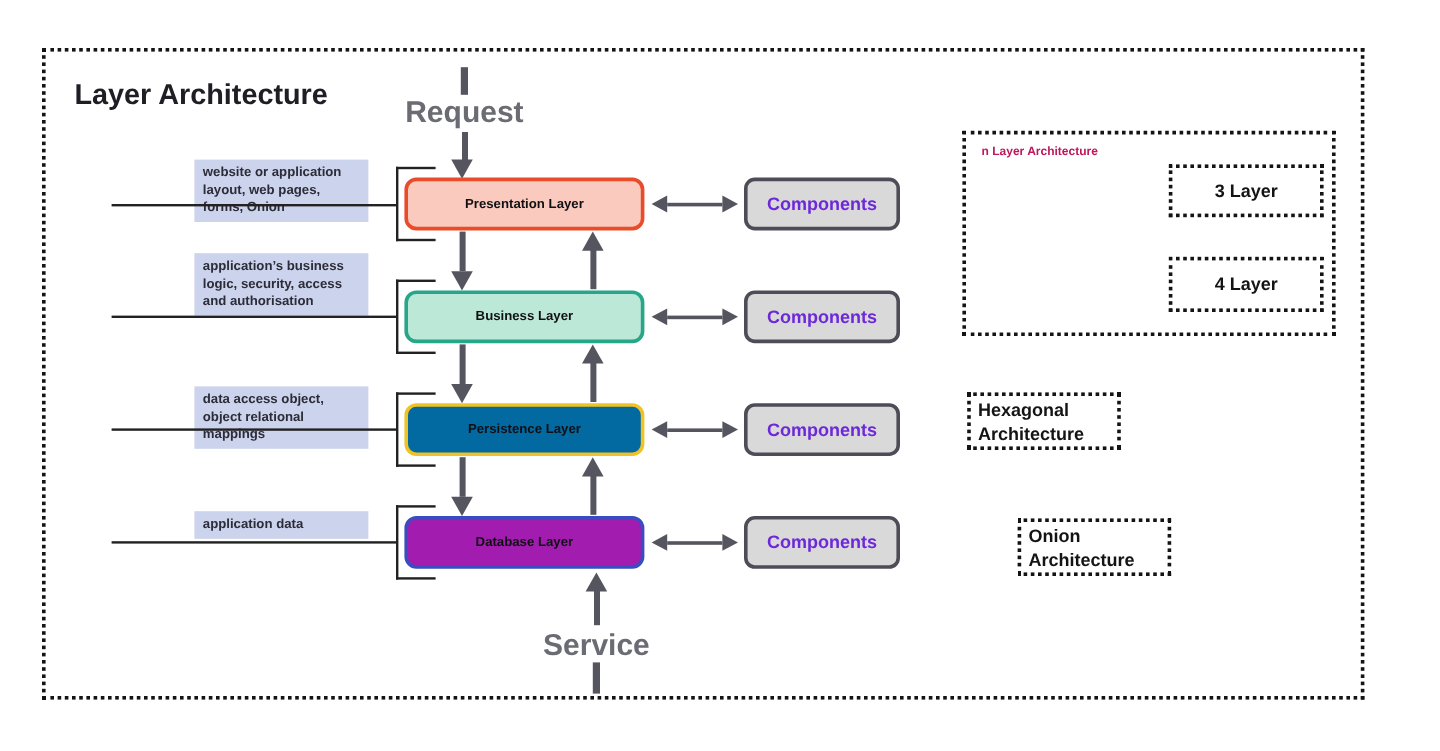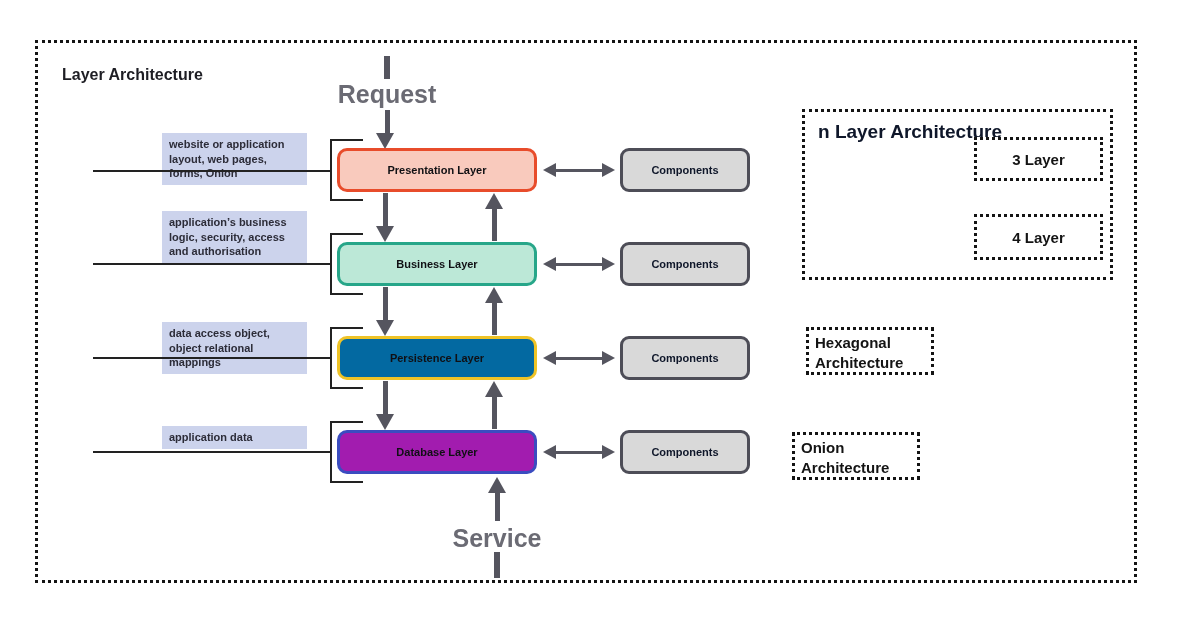--- a/index.html
+++ b/index.html
@@ -1,21 +1,21 @@
 <!DOCTYPE html>
 <html style="--arrow: #55555f; --annotation_bg: #ccd3ec; --flow_text: #6b6b74; --line: #222222;"><head>
 <meta charset="utf-8">
 <style>
   html,body{margin:0;padding:0;background:#ffffff;font-family:"Liberation Sans",sans-serif;}
   #canvas{position:relative;width:1200px;height:626px;background:#ffffff;overflow:hidden;}
 
   .outer-border{position:absolute;left:35px;top:40px;width:1102px;height:543px;
     border:3px dotted #141414;box-sizing:border-box;}
 
-  .title{position:absolute;left:62px;top:66px;font-size:16px;font-weight:bold;color:#1e1e24;}
+  .title{position:absolute;left:62px;top:66px;font-size:24px;font-weight:bold;color:#1e1e24;}
 
   
   .flow-label{position:absolute;width:120px;text-align:center;font-size:25px;font-weight:bold;color:var(--flow_text);}
   .v-seg{position:absolute;background:var(--arrow);}
   .head-down{position:absolute;width:0;height:0;border-left:9px solid transparent;
     border-right:9px solid transparent;border-top:16px solid var(--arrow);}
   .head-up{position:absolute;width:0;height:0;border-left:9px solid transparent;
     border-right:9px solid transparent;border-bottom:16px solid var(--arrow);}
 
   
@@ -23,39 +23,39 @@
     border:3px solid;box-sizing:border-box;display:flex;align-items:center;justify-content:center;
     font-size:11px;font-weight:bold;color:#101014;}
   .bracket{position:absolute;left:330px;width:33px;height:62px;box-sizing:border-box;
     border-left:2px solid var(--line);border-top:2px solid var(--line);border-bottom:2px solid var(--line);}
   .ann-line{position:absolute;left:93px;width:238px;height:2px;background:var(--line);}
   .annotation{position:absolute;left:162px;width:145px;background:var(--annotation_bg);
     color:#2c2c38;font-size:11px;font-weight:bold;line-height:1.32;padding:4px 7px;box-sizing:border-box;}
 
   .comp-box{position:absolute;left:620px;width:130px;height:44px;border-radius:9px;
     box-sizing:border-box;border:3px solid;display:flex;align-items:center;justify-content:center;
-    font-size:11px;font-weight:bold;color:#0f172a;}
+    font-size:15px;font-weight:bold;color:#6d28d9;}
 
   .h-arrow{position:absolute;left:543px;width:72px;height:16px;display:flex;align-items:center;}
   .h-arrow .shaft{flex:1;height:3px;background:var(--arrow);}
   .h-arrow .head-left{width:0;height:0;border-top:7px solid transparent;border-bottom:7px solid transparent;
     border-right:13px solid var(--arrow);}
   .h-arrow .head-right{width:0;height:0;border-top:7px solid transparent;border-bottom:7px solid transparent;
     border-left:13px solid var(--arrow);}
 
   
   .dotted-box{position:absolute;border:3px dotted #141414;box-sizing:border-box;background:#fff;
     font-size:15px;font-weight:bold;color:#141414;}
   .nlayer{left:802px;top:109px;width:311px;height:171px;}
-  .nlayer-label{position:absolute;left:13px;top:9px;font-size:19px;font-weight:bold;color:#0f172a;}
+  .nlayer-label{position:absolute;left:13px;top:9px;font-size:10px;font-weight:bold;color:#be185d;}
   .sub-layer{position:absolute;left:169px;width:129px;display:flex;align-items:center;justify-content:center;}
   .sub3{top:25px;height:44px;}
   .sub4{top:102px;height:46px;}
   .hex{left:806px;top:327px;width:128px;height:48px;padding:3px 6px;line-height:1.35;}
-  .onion{left:792px;top:432px;width:128px;height:48px;padding:3px 6px;line-height:1.35;}
+  .onion{left:848px;top:432px;width:128px;height:48px;padding:3px 6px;line-height:1.35;}
 
   
   .l0{top:148px;} .l1{top:242px;} .l2{top:336px;} .l3{top:430px;}
   .b0{top:139px;} .b1{top:233px;} .b2{top:327px;} .b3{top:421px;}
   .ln0{top:170px;} .ln1{top:263px;} .ln2{top:357px;} .ln3{top:451px;}
   .an0{top:133px;} .an1{top:211px;} .an2{top:322px;} .an3{top:426px;}
   .ha0{top:162px;} .ha1{top:256px;} .ha2{top:350px;} .ha3{top:444px;}
 </style>
 </head>
 <body>

